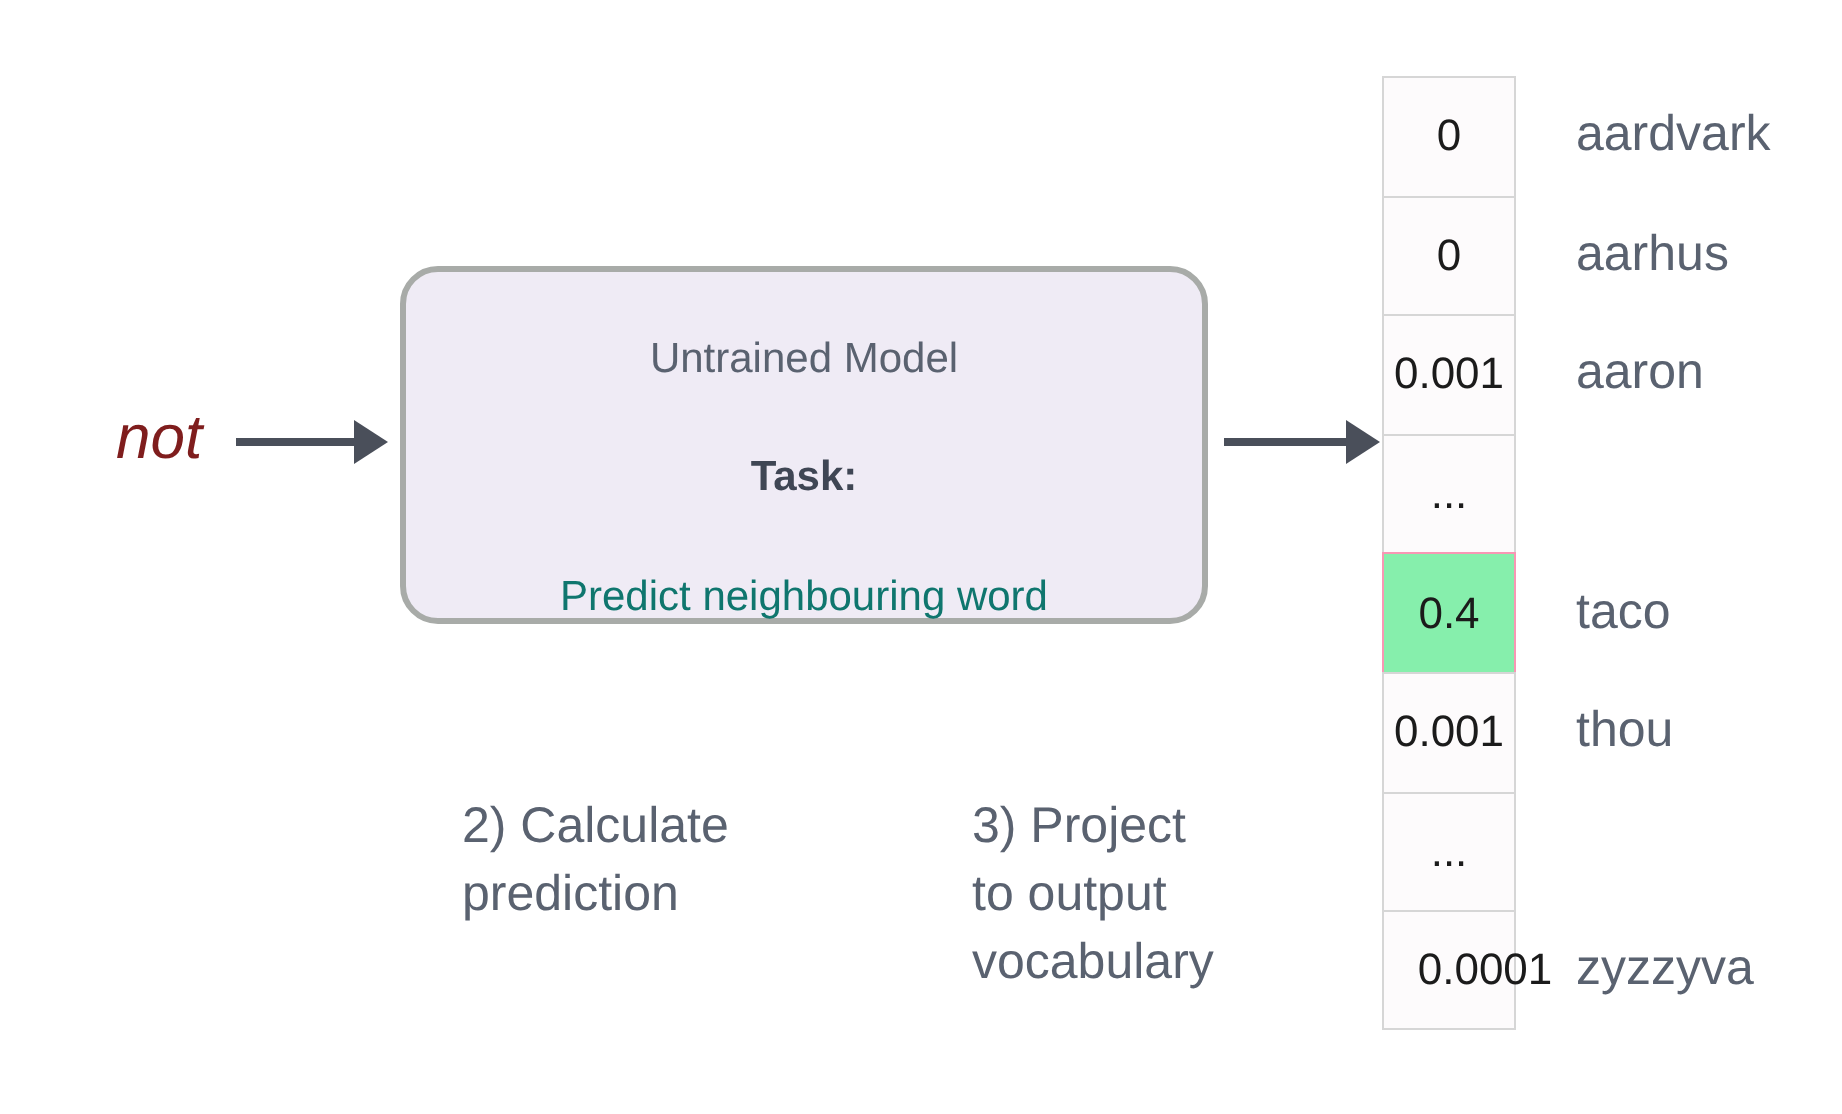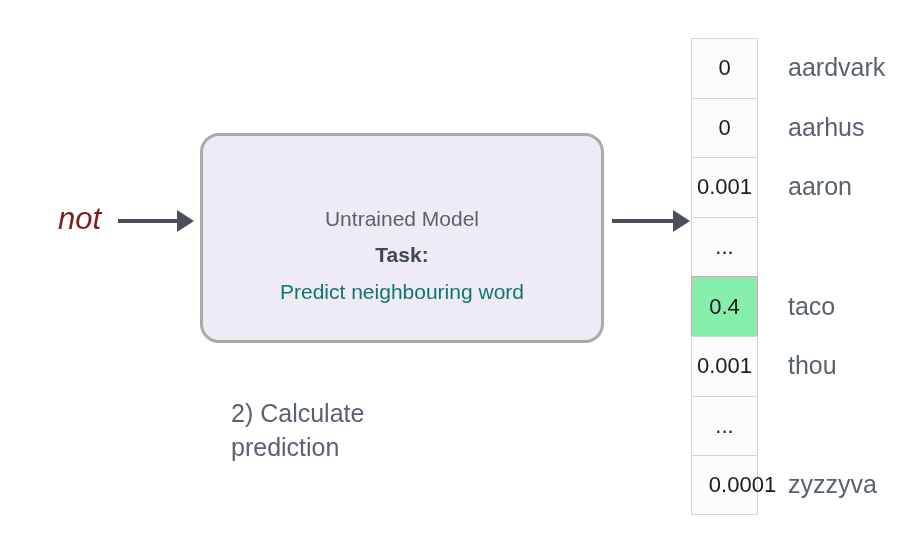--- a/index.html
+++ b/index.html
@@ -62,29 +62,29 @@
     top: 210px;
     width: 78px;
   }
 
   
   #model-box {
     position: absolute;
     left: 200px;
     top: 133px;
     width: 404px;
-    height: 210px;
+    height: 179px;
     box-sizing: border-box;
     background: #efebf5;
     border: 3px solid #a8aba8;
     border-radius: 19px;
     display: flex;
     flex-direction: column;
     align-items: center;
-    justify-content: center;
+    justify-content: space-between;
     padding-top: 33px;
   }
   #model-title {
     font-size: 21px;
     color: #5a6270;
     line-height: 1;
   }
   #model-task-label {
     font-size: 21px;
     font-weight: bold;
@@ -175,20 +175,23 @@
     <div id="model-task-text">Predict neighbouring word</div>
   </div>
 
   <div class="arrow" id="arrow-output">
     <div class="shaft"></div>
     <div class="head"></div>
   </div>
 
   <div class="step-caption" id="step-2">2) Calculate
 prediction</div>
+  <div class="step-caption" id="step-3">3) Project
+to output
+vocabulary</div>
 
   <div id="output-table">
       <div class="vocab-row">
         <div class="vocab-prob">0</div>
         <div class="vocab-word">aardvark</div>
       </div>
       <div class="vocab-row">
         <div class="vocab-prob">0</div>
         <div class="vocab-word">aarhus</div>
       </div>

